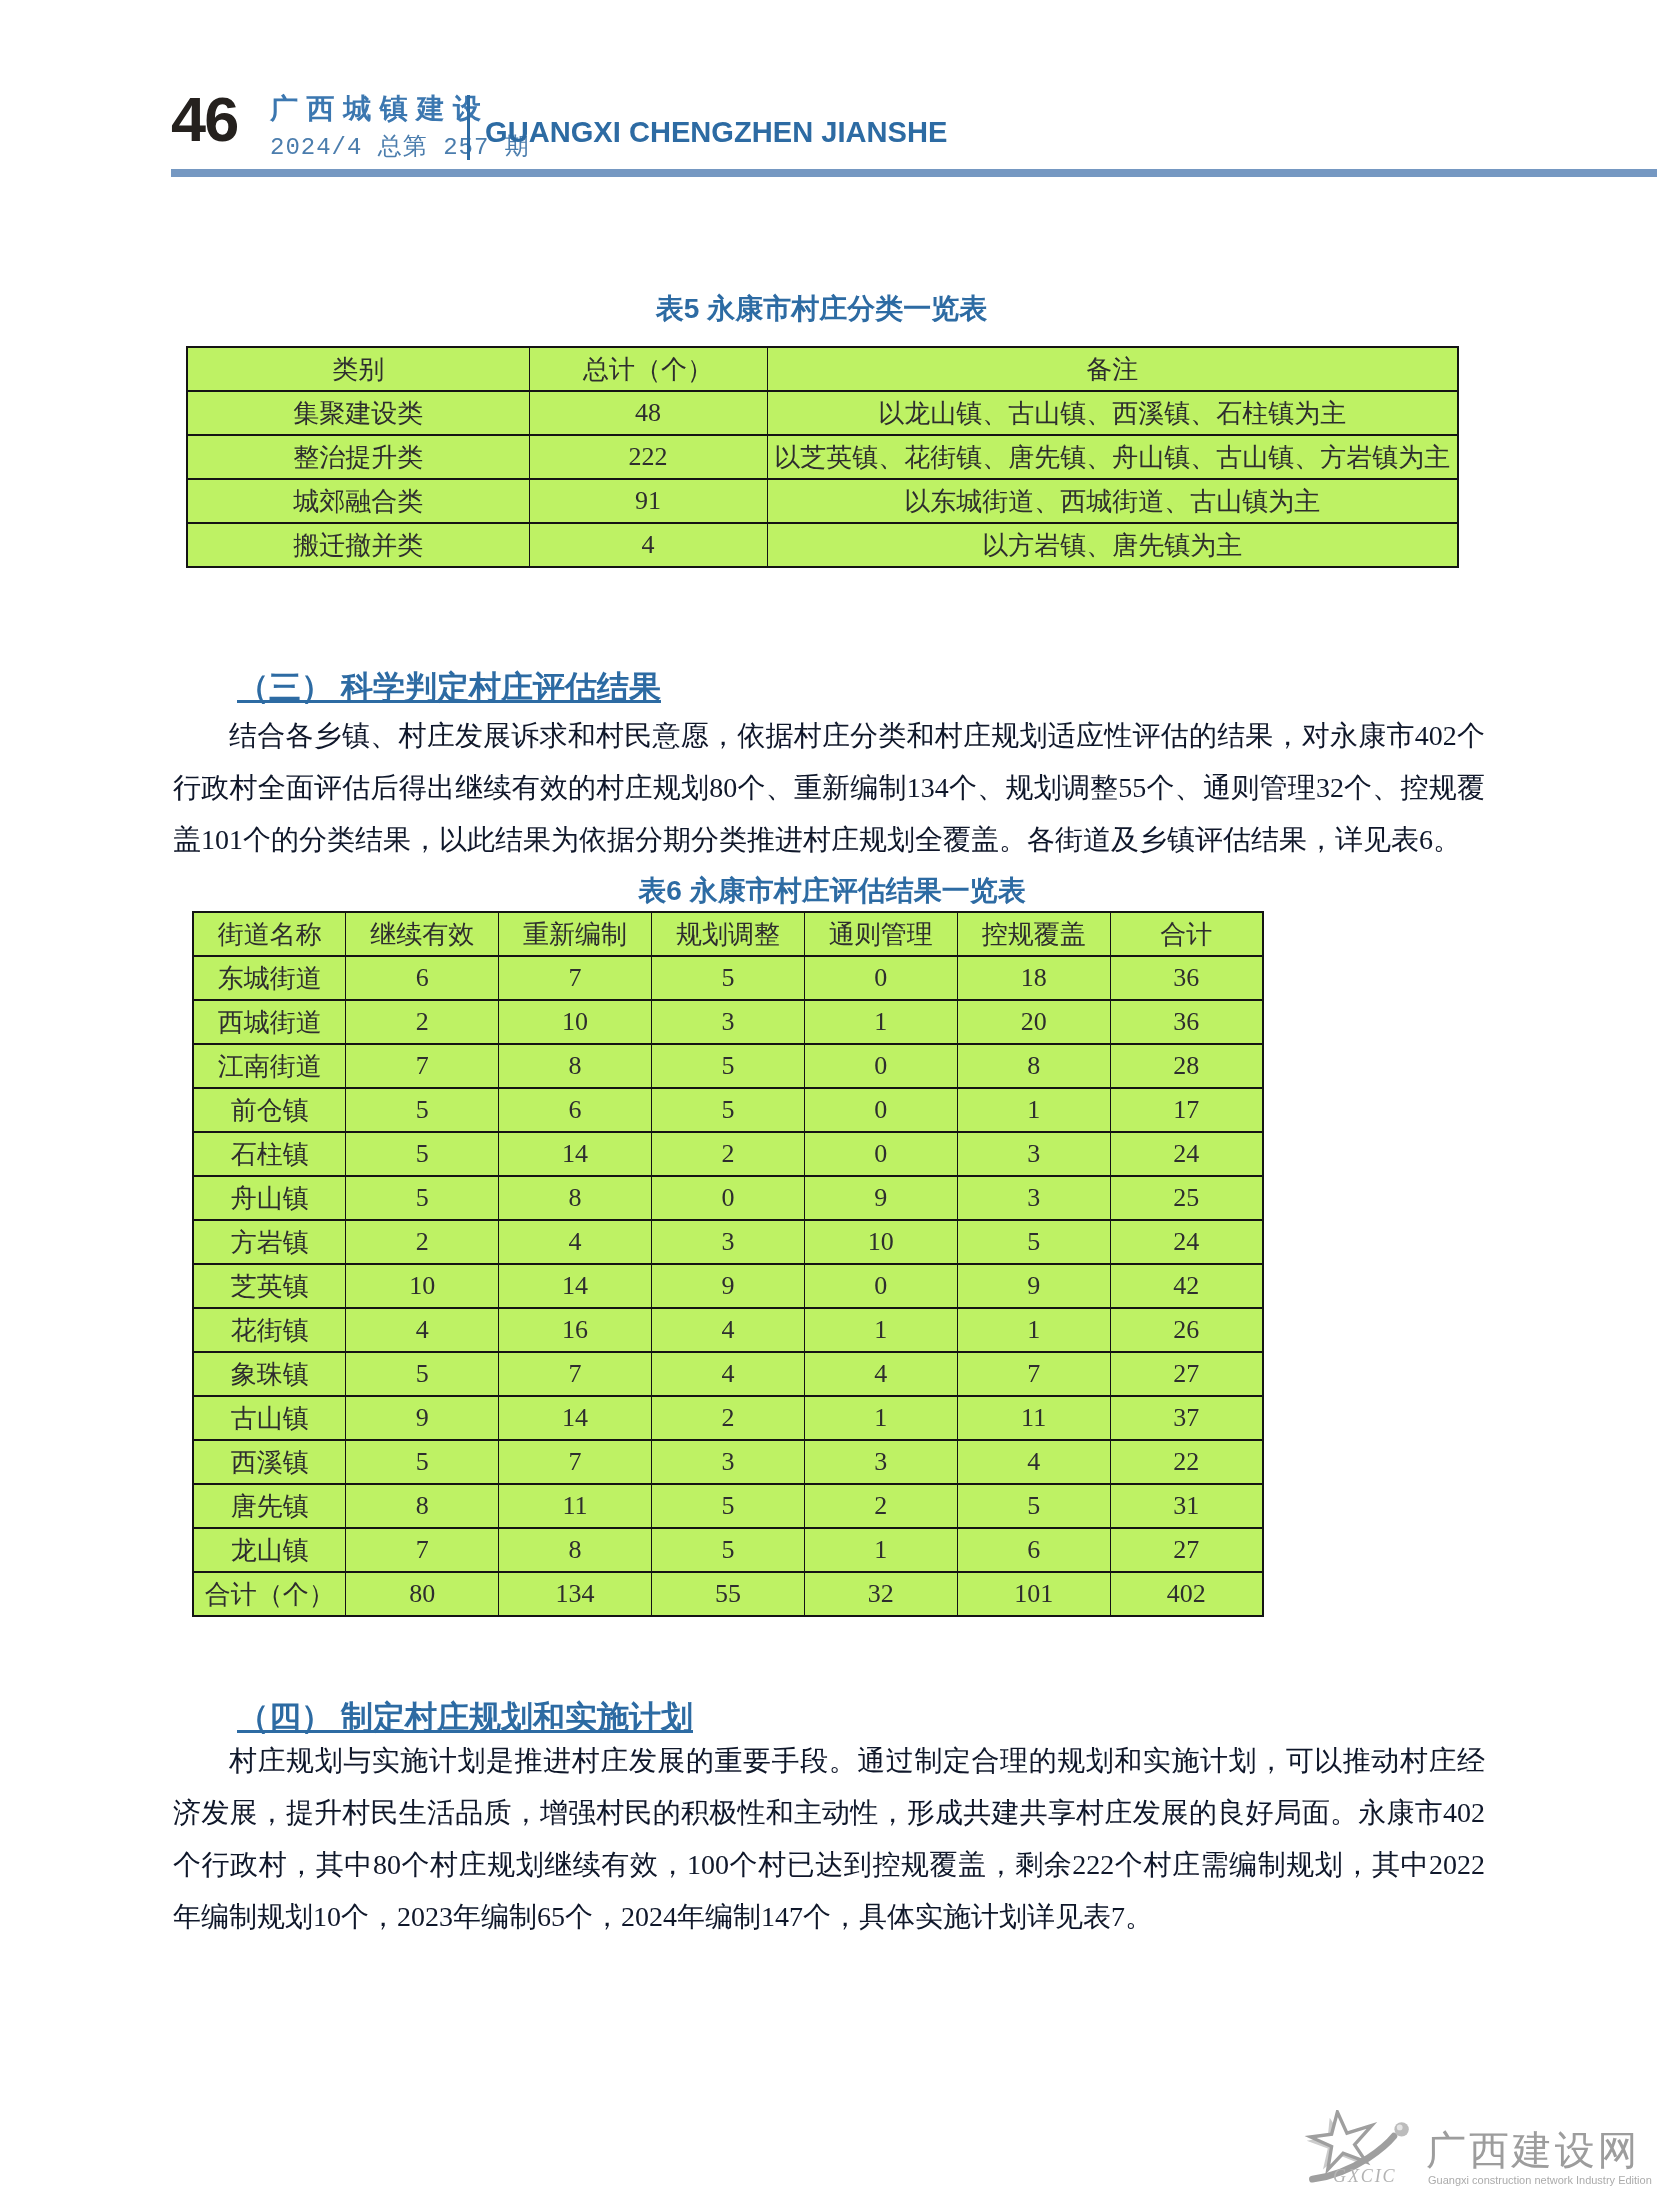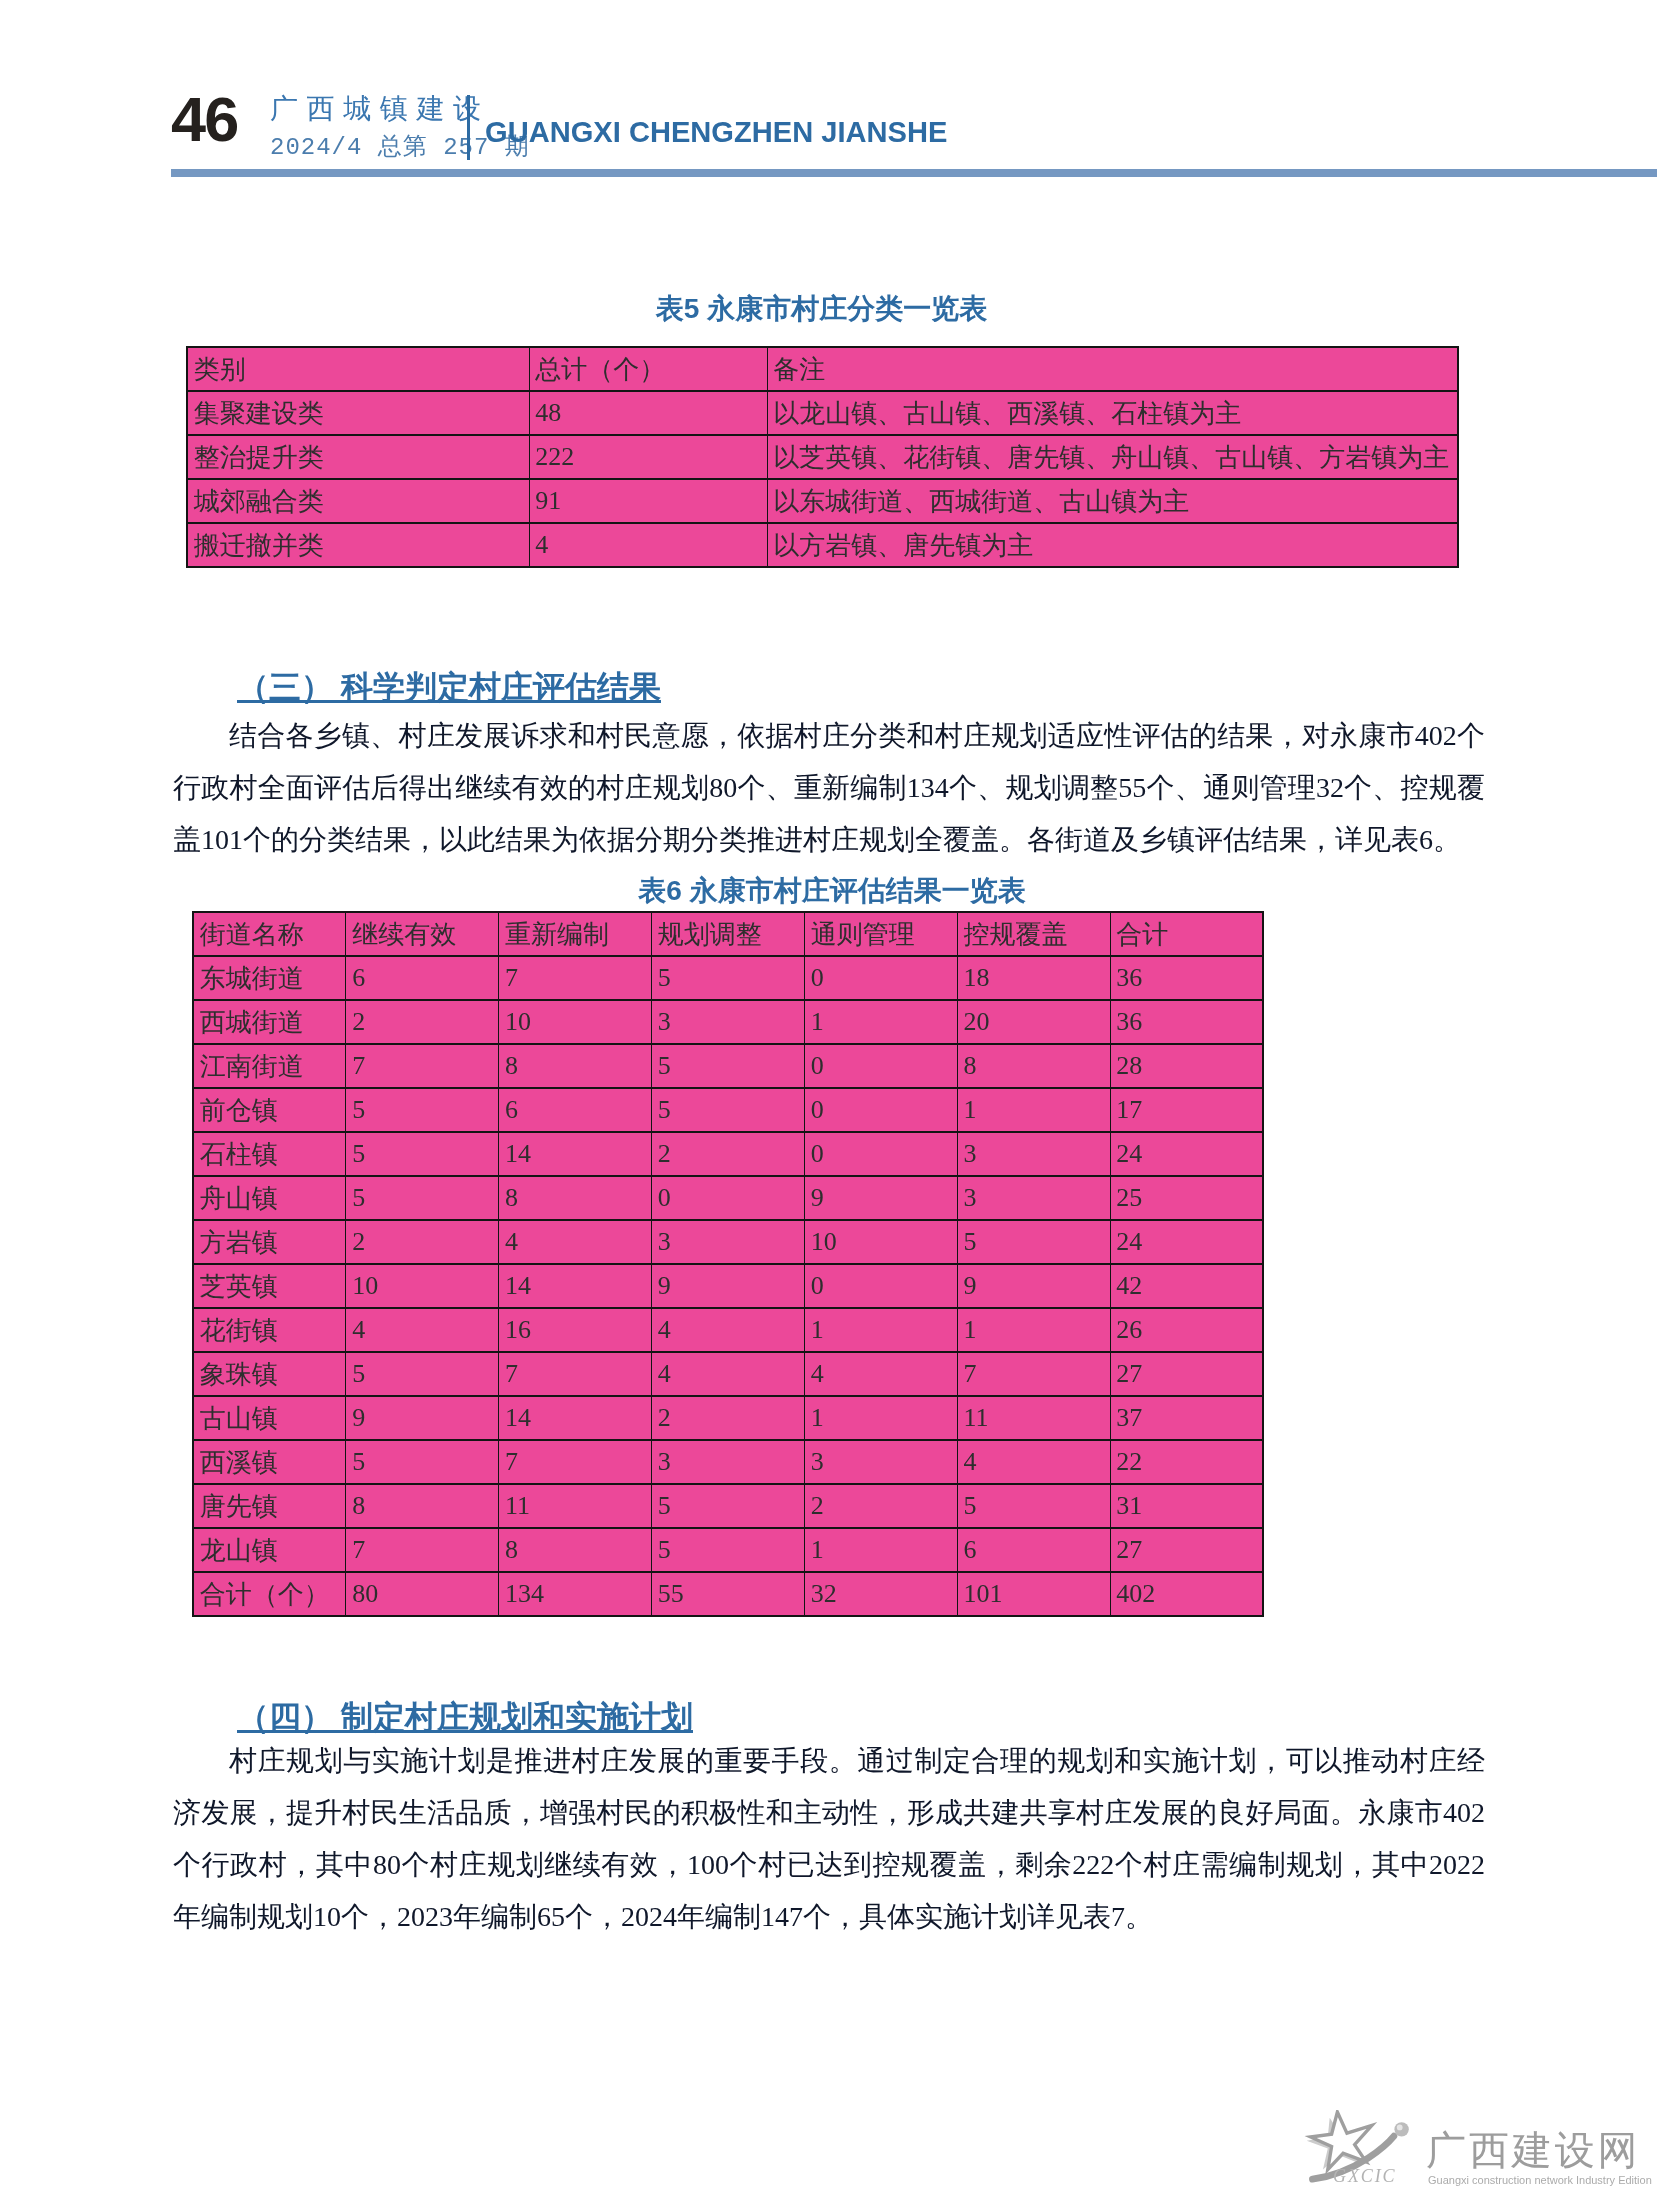--- a/index.html
+++ b/index.html
@@ -9,21 +9,21 @@
   }
   
   .page-number{
     position:absolute;left:171px;top:88px;
     font-family:"Liberation Sans","DejaVu Sans",sans-serif;
     font-weight:bold;font-size:63px;line-height:1;color:#25211e;letter-spacing:-1.9px;
   }
   .masthead-cn{
     position:absolute;left:270px;top:90px;
     font-family:"Liberation Sans","DejaVu Sans",sans-serif;
-    font-weight:normal;font-size:28px;color:#3b77b0;letter-spacing:8.6px;white-space:nowrap;
+    font-weight:bold;font-size:28px;color:#3b77b0;letter-spacing:8.6px;white-space:nowrap;
   }
   .masthead-issue{
     position:absolute;left:270px;top:130px;
     font-family:Liberation Mono, monospace;
     font-size:24px;color:#4b7dad;letter-spacing:1px;white-space:nowrap;
   }
   .masthead-divider{
     position:absolute;left:467px;top:95px;width:2.9px;height:65px;background:#2d6ba3;
   }
   .masthead-en{
@@ -37,22 +37,22 @@
   
   .table-title{
     position:absolute;text-align:center;
     font-family:"Liberation Sans","DejaVu Sans",sans-serif;
     font-weight:bold;font-size:28px;color:#2d6ba3;white-space:nowrap;
   }
   #table5-title{left:186px;top:290px;width:1271px;}
   #table6-title{left:192px;top:872px;width:1280px;}
   
   table.data-table{
-    position:absolute;border-collapse:collapse;table-layout:fixed;background:#ec4899;
-    font-size:26px;color:#2e2e2e;text-align:left;
+    position:absolute;border-collapse:collapse;table-layout:fixed;background:#bef264;
+    font-size:26px;color:#2e2e2e;text-align:center;
   }
   table.data-table th,table.data-table td{
     border-left:1.9px solid #141414;border-right:1.9px solid #141414;
     border-top:2.9px solid #141414;border-bottom:2.9px solid #141414;
     font-weight:normal;height:42px;padding:0 5.8px;overflow:hidden;white-space:nowrap;
   }
   table.data-table{border:2.9px solid #141414;}
   #table5{left:186px;top:346px;width:1271px;}
   #table5 .c1{width:342px;} #table5 .c2{width:238px;} #table5 .c3{width:691px;}
   #table6{left:192px;top:911px;width:1072px;}

